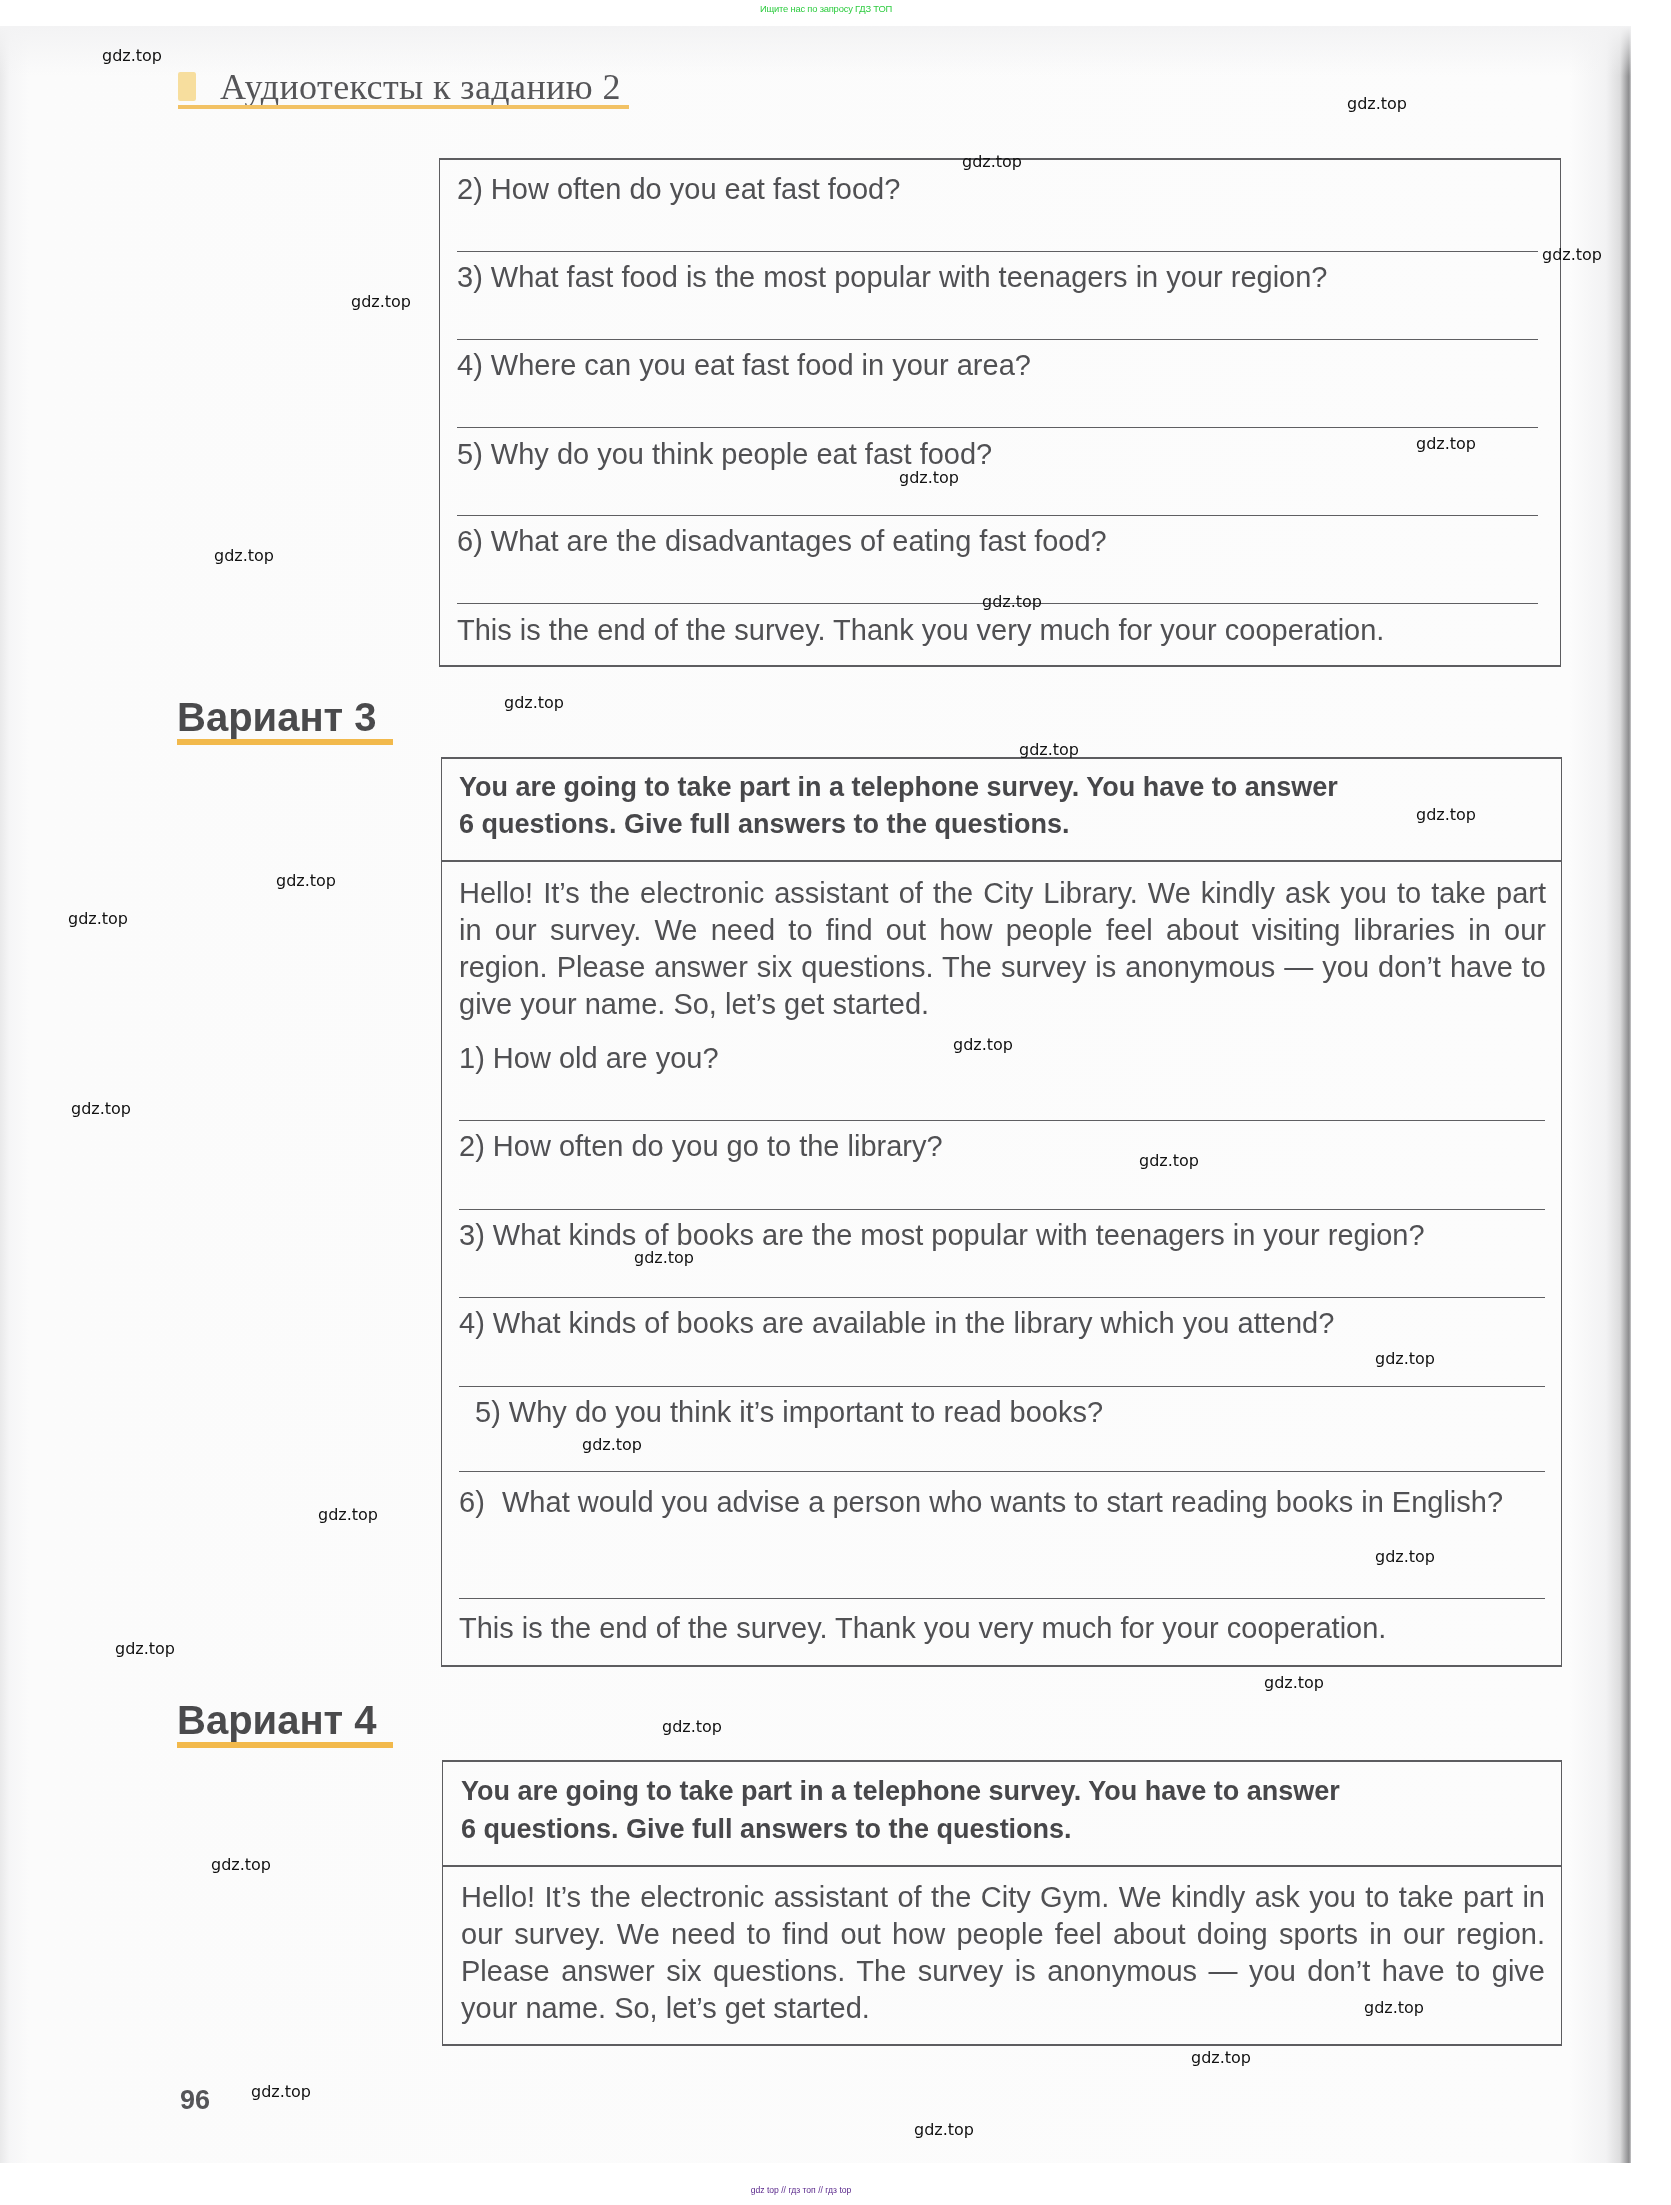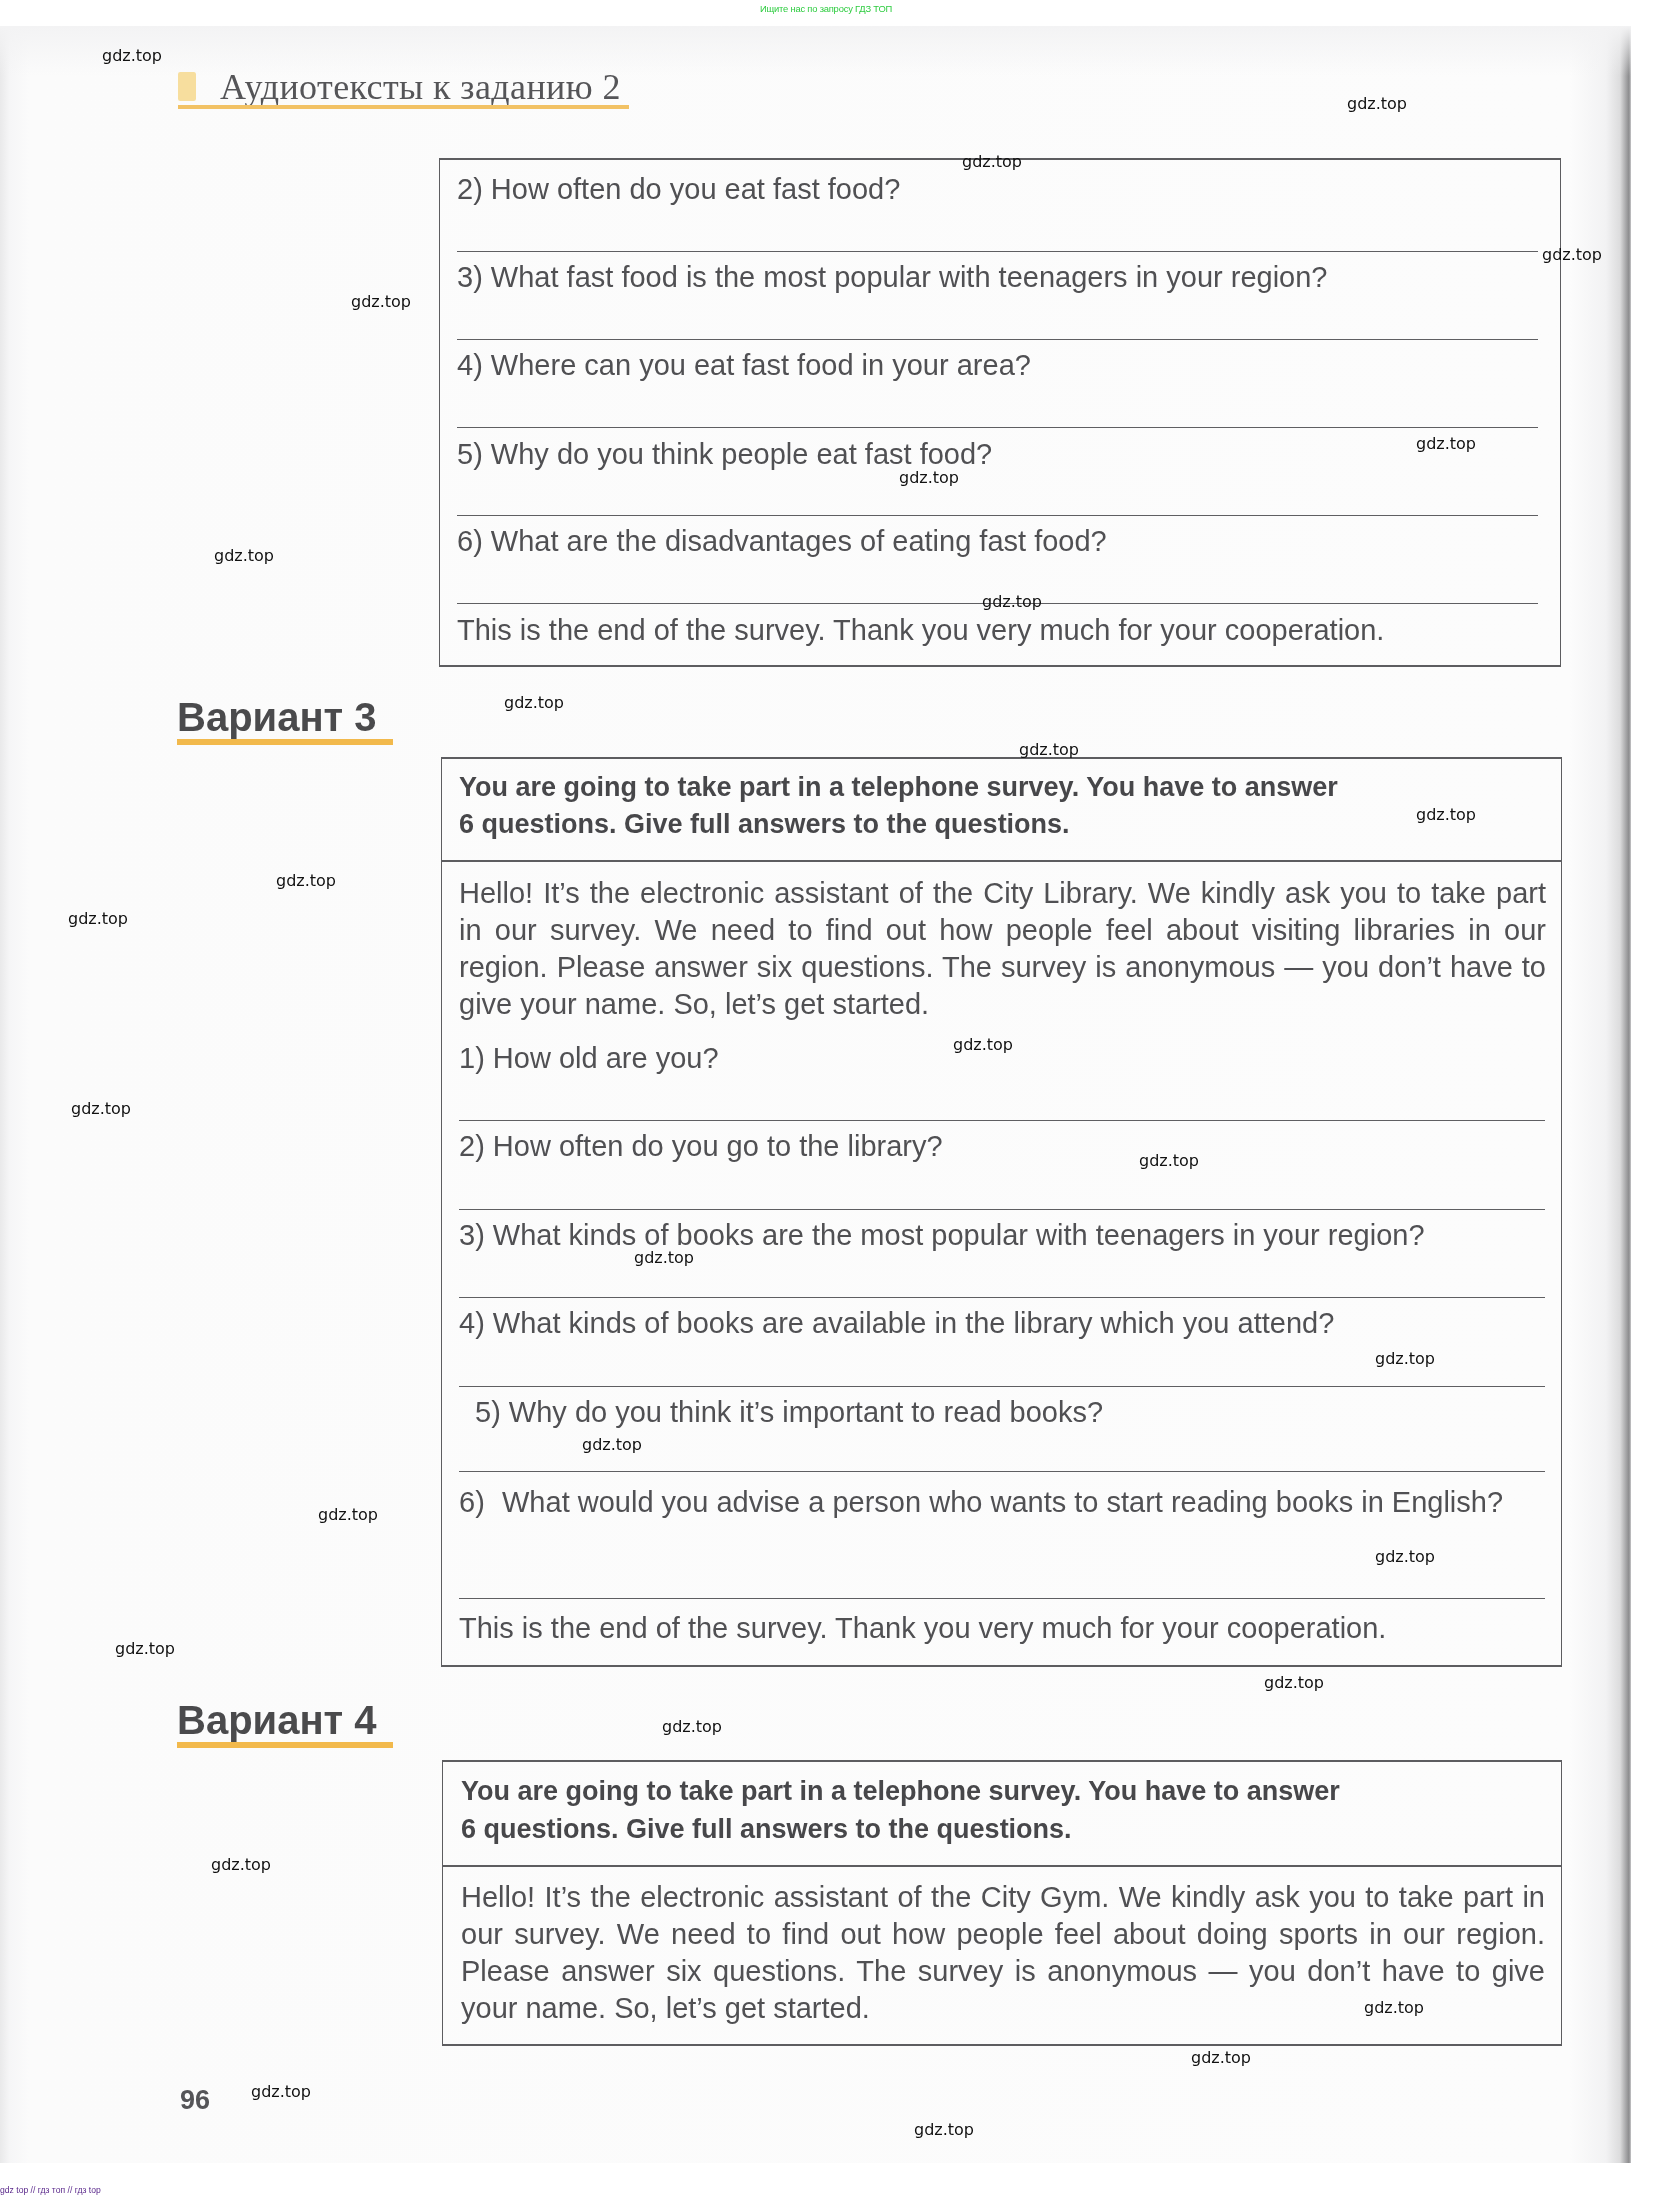--- a/index.html
+++ b/index.html
@@ -66,21 +66,21 @@
   }
   .page-number {
     position: absolute; left: 180px; top: 2085px; font-family: Liberation Sans, sans-serif;
     font-weight: bold; font-size: 27px; color: #555558;
   }
   .wm {
     position: absolute; font-family: "DejaVu Sans", sans-serif; font-size: 16px;
     color: #111111; white-space: nowrap; line-height: 1; text-align: right;
   }
   .footer-links {
-    position: absolute; left: 0; top: 2185px; width: 1602px; 
+    position: absolute; left: 0; top: 2185px; width: 1602px; text-align: center;
     font-family: "Liberation Sans", sans-serif; font-size: 8.6px; color: #5b2a8c;
   }
 </style>
 </head>
 <body>
 
 <div class="top-banner">Ищите нас по запросу ГДЗ ТОП</div>
 
 <div class="page">
   <div class="page-inner-top"></div>

